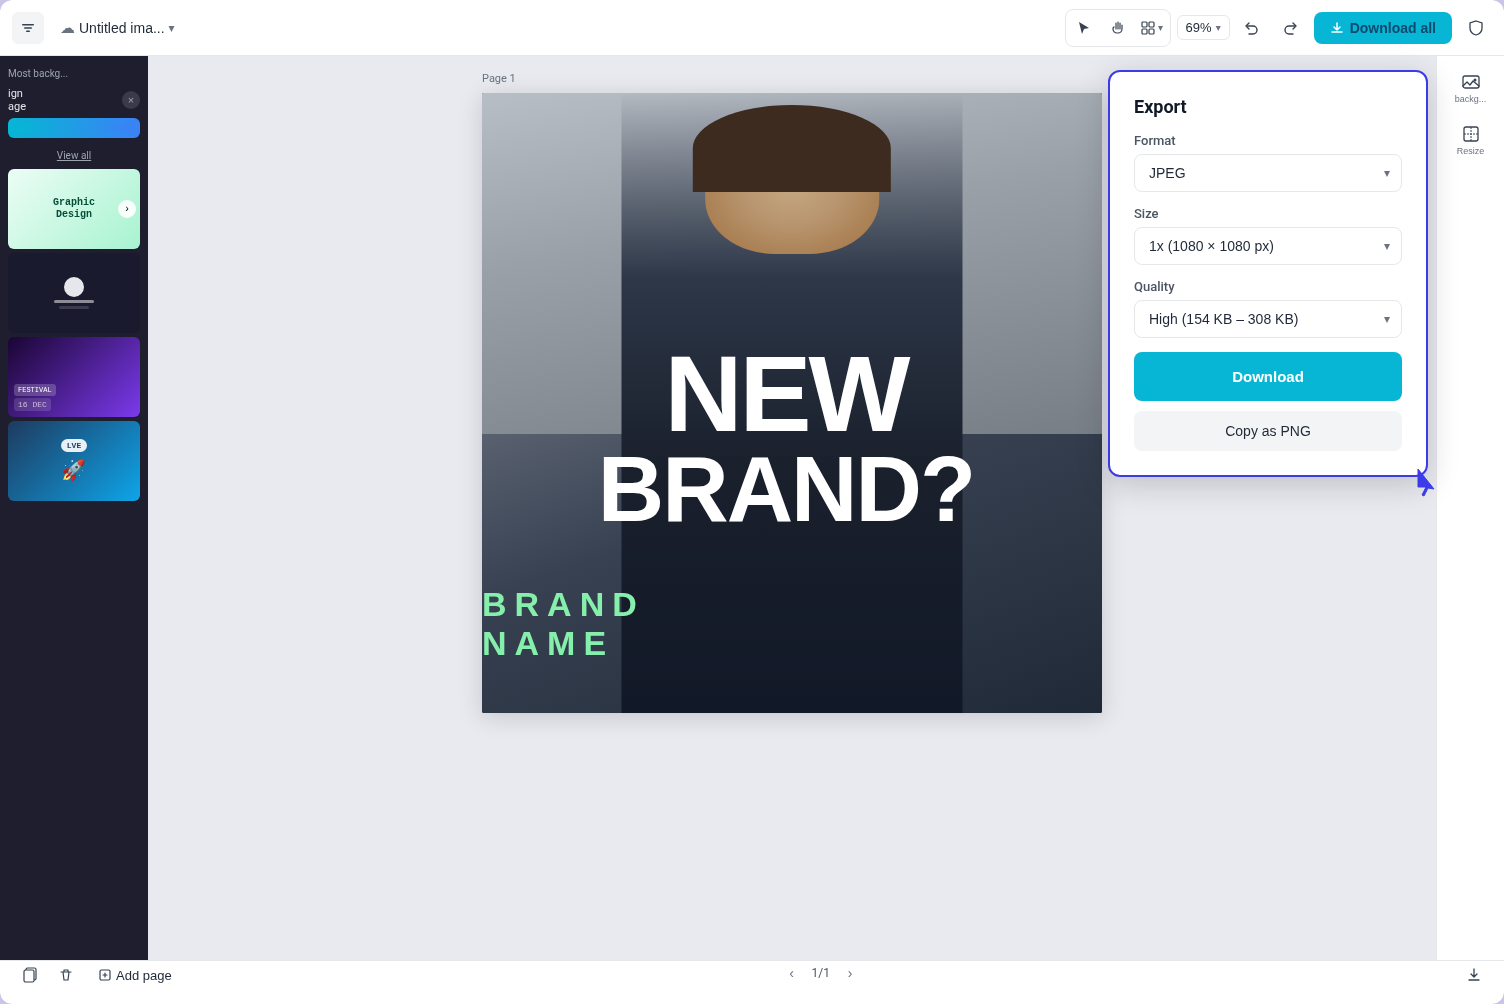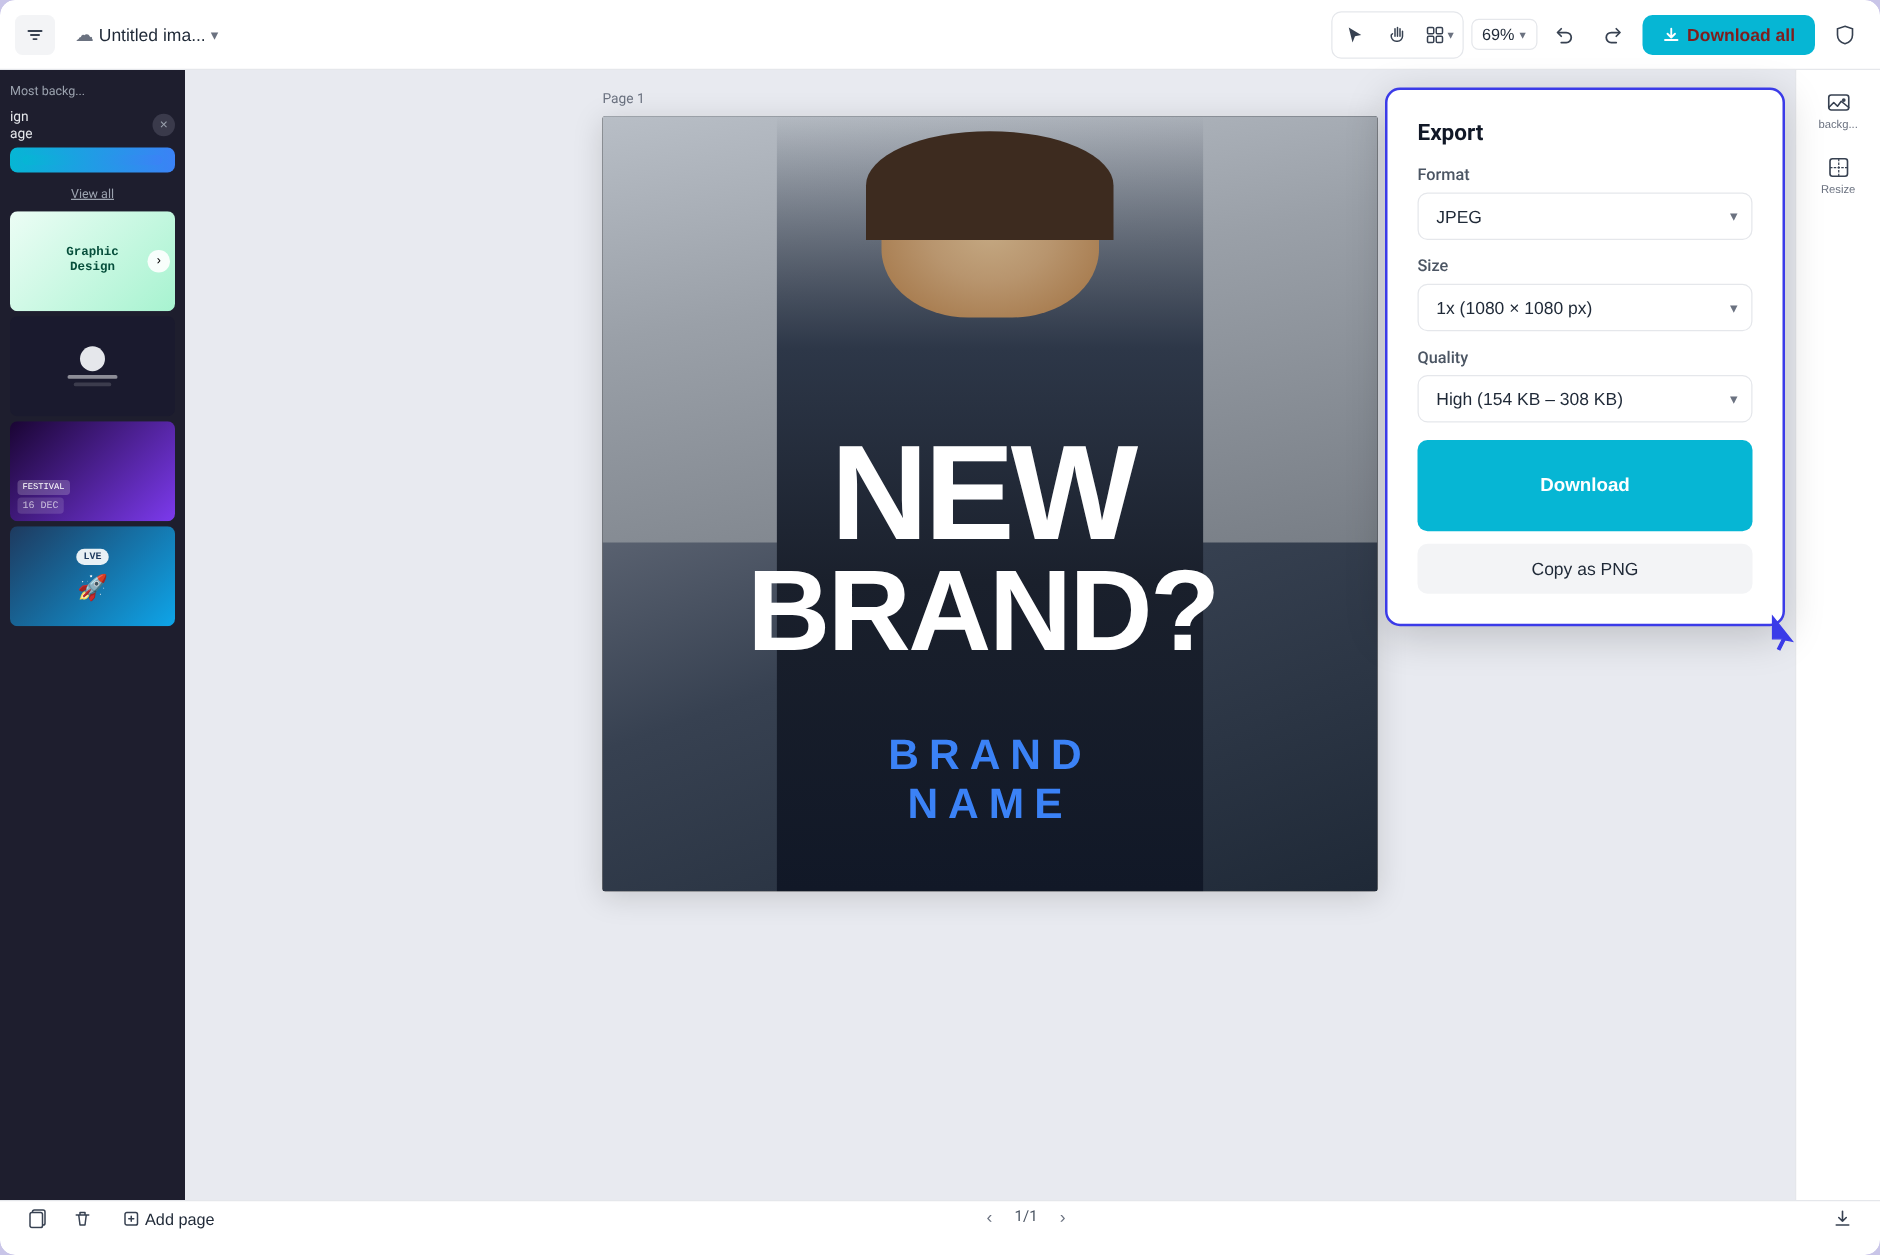--- a/index.html
+++ b/index.html
@@ -114,21 +114,21 @@
       align-items: center;
       gap: 8px;
     }
 
     .download-all-btn {
       display: flex;
       align-items: center;
       gap: 6px;
       padding: 8px 16px;
       background: #06b6d4;
-      color: #7f1d1d;
+      color: #0c4a6e;
       border: none;
       border-radius: 8px;
       font-size: 14px;
       font-weight: 600;
       cursor: pointer;
     }
 
     .shield-btn {
       width: 32px;
       height: 32px;
@@ -439,21 +439,21 @@
       right: 12px;
       top: 50%;
       transform: translateY(-50%);
       pointer-events: none;
       color: #6b7280;
       font-size: 12px;
     }
 
     .export-download-btn {
       width: 100%;
-      padding: 28px;
+      padding: 16px;
       background: #06b6d4;
       color: #fff;
       border: none;
       border-radius: 8px;
       font-size: 15px;
       font-weight: 700;
       cursor: pointer;
       margin-bottom: 10px;
     }
 
@@ -699,21 +699,21 @@
           <div style="position:absolute;top:2%;left:50%;transform:translateX(-50%);width:32%;height:14%;background:#3d2b1f;border-radius:50% 50% 0 0;"></div>
         </div>
 
         <div class="design-overlay"></div>
 
         <div style="position:absolute;bottom:180px;left:0;right:12px;text-align:center;color:white;font-weight:900;line-height:0.95;font-family:'Arial Black',Arial,sans-serif;text-transform:uppercase;">
           <div style="font-size:108px;letter-spacing:-3px;">NEW</div>
           <div style="font-size:92px;letter-spacing:-2px;">BRAND?</div>
         </div>
 
-        <div style="position:absolute;bottom:50px;left:0;right:0;text-align:center;color:#3b82f6;font-weight:700;letter-spacing:8px;font-family:Arial,sans-serif;text-transform:uppercase;">
+        <div style="position:absolute;bottom:50px;left:0;right:0;color:#86efac;font-weight:700;letter-spacing:8px;font-family:Arial,sans-serif;text-transform:uppercase;">
           <div style="font-size:34px;">BRAND</div>
           <div style="font-size:34px;">NAME</div>
         </div>
       </div>
     </div>
 
     <div class="right-panel">
       <button class="right-panel-btn">
         <svg width="20" height="20" viewBox="0 0 20 20" fill="none">
           <rect x="2" y="4" width="16" height="12" rx="2" stroke="#374151" stroke-width="1.3"></rect>

